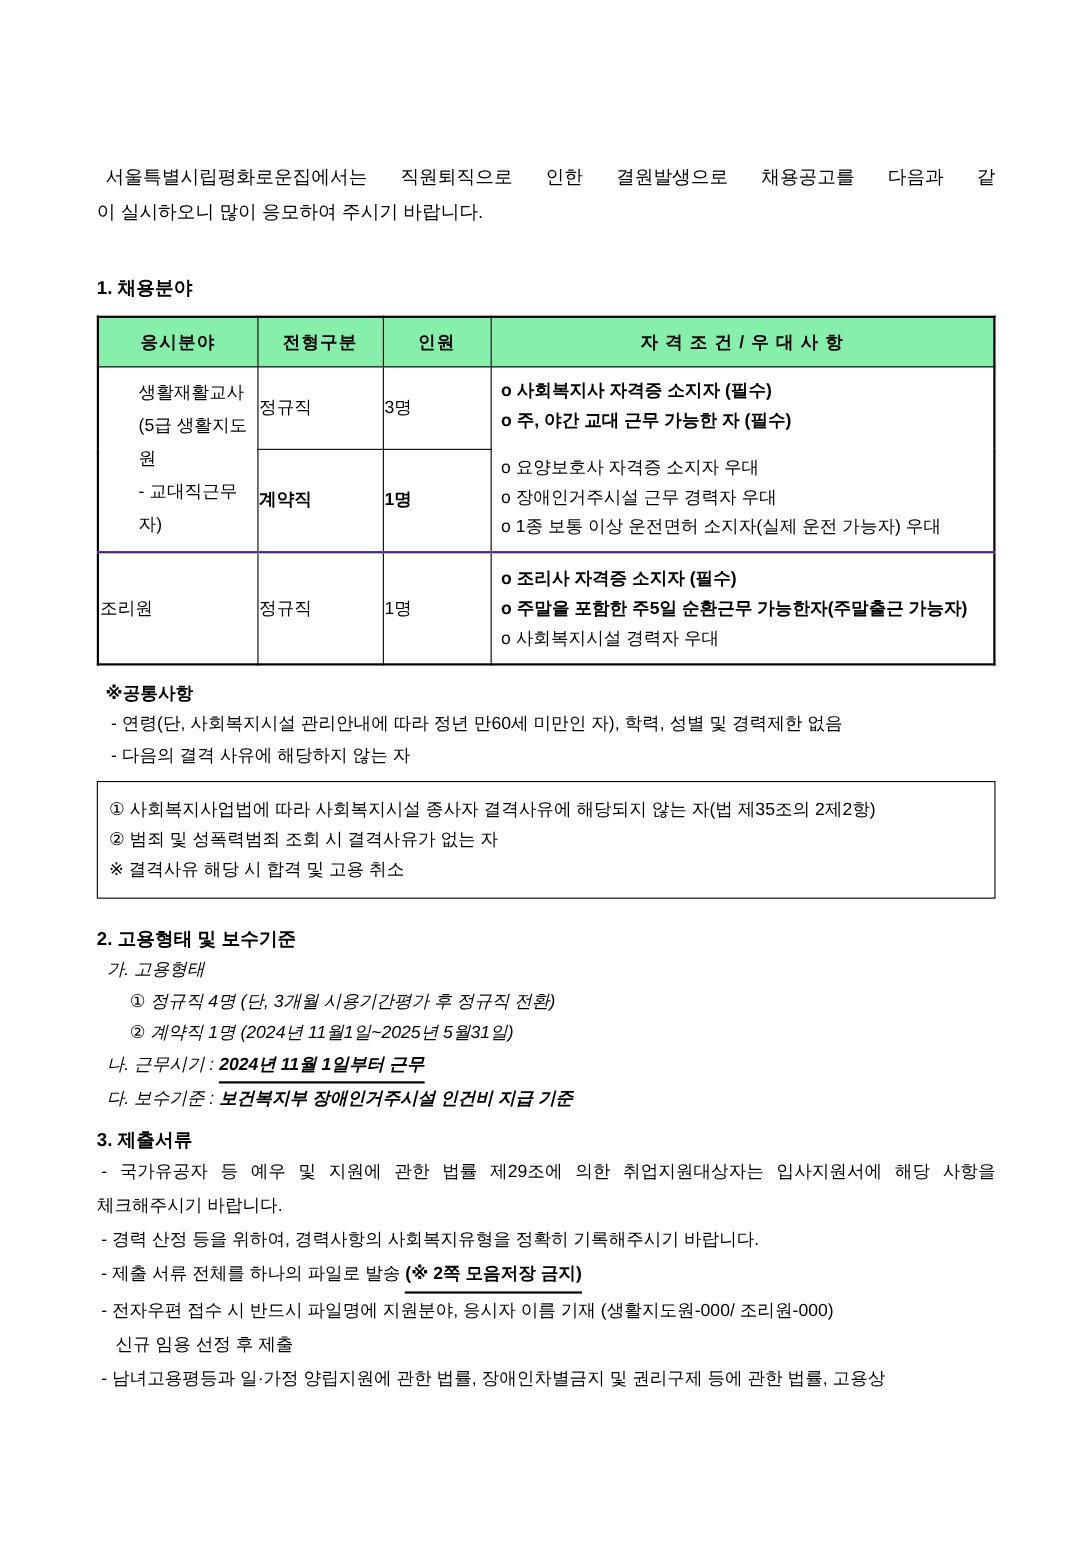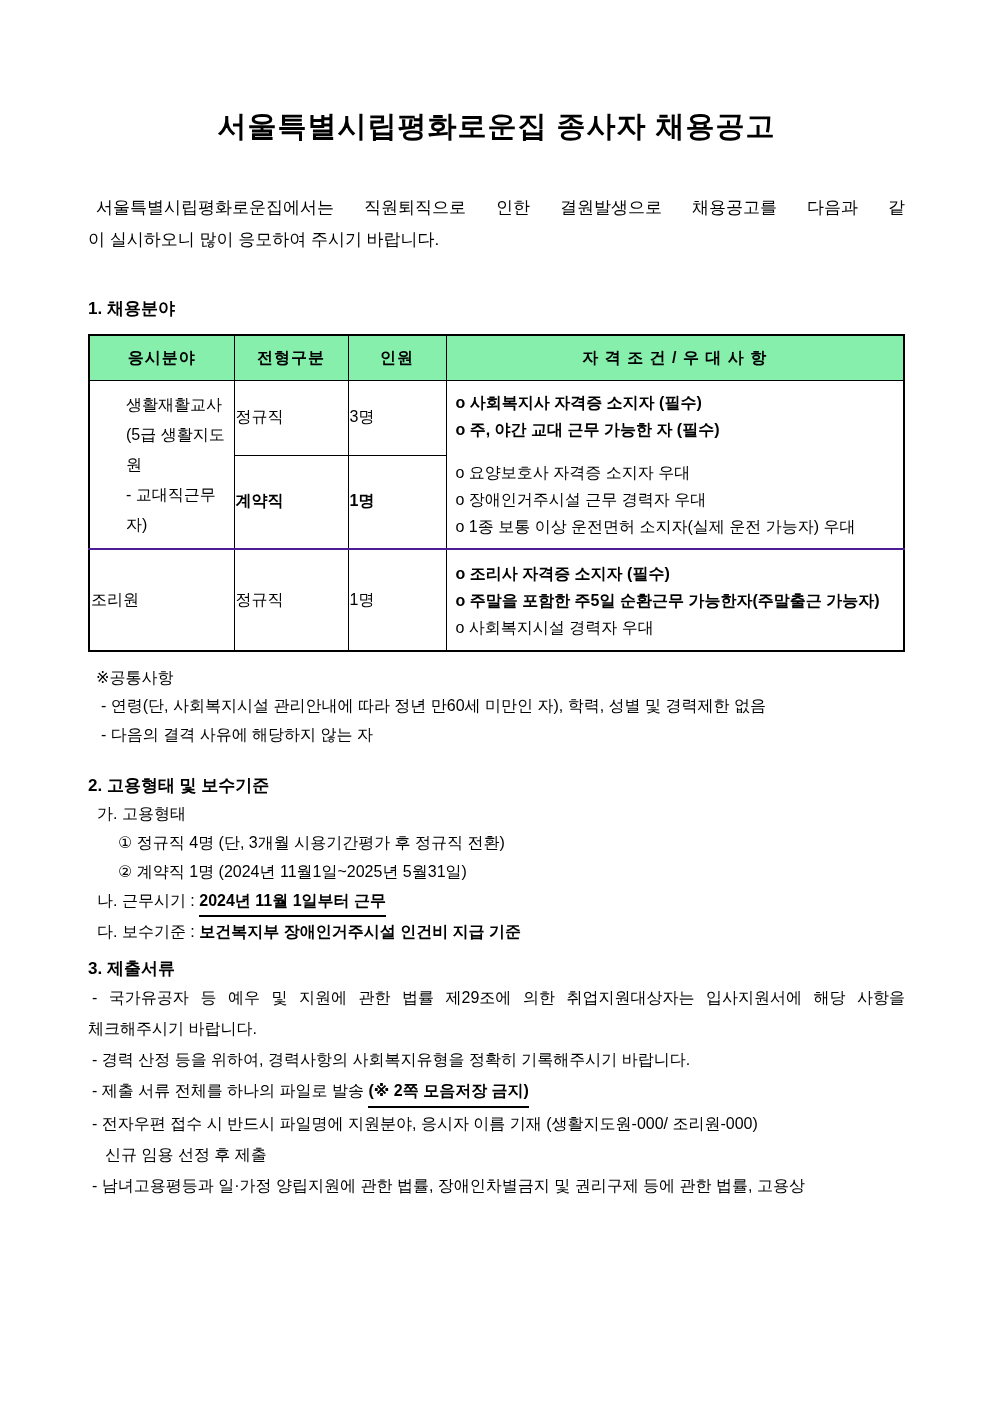--- a/index.html
+++ b/index.html
@@ -52,47 +52,46 @@
   td.field-cell { white-space:pre-line; line-height:30px;padding-left:36px; }
   td.qual { padding:8px 20px 8px 9px; vertical-align:middle; }
   .qline { line-height:27px; }
   .qgroup-top { margin-bottom:16px; }
   tr.thick td { border-top:2px solid #4c1d95;border-radius:13px; }
   tr.r1 td { height:68px; }
   tr.r2 td { height:86px;font-weight:bold; }
   tr.r3 td { height:84px; }
 
   .common { margin-top:12px; font-size:16px; }
-  .common-title { font-weight:normal; padding-left:8px; line-height:27px; }
+  .common-title { font-weight:bold; padding-left:8px; line-height:27px; }
   .common-item { padding-left:13px; line-height:29px; }
 
   .notice-box {
     margin-top:8px;
     border:1px solid #000;
     padding:12px 10px;
     font-size:16px;
   }
   .notice-box .bi { line-height:27px; }
 
   .s2 { font-size:16px; }
-  .s2 .ln { line-height:29px; padding-left:9px; }
+  .s2 .ln { line-height:29px; padding-left:9px;font-style:italic; }
   .s2 .ln.num { padding-left:30px; }
 
   .s3 { font-size:16px; }
   .s3 .ln { line-height:31px; padding-left:4px; }
   .s3 .jfull { text-align:justify; text-align-last:justify; word-break:break-all; }
   .s3 .indent1 { padding-left:22px; }
   .s3 .indent2 { padding-left:17px; }
 </style>
 </head>
 <body>
 
 <div class="page">
 
-  <div class="doc-title">서울특별시립평화로운집 종사자 채용공고</div>
 
   <div class="intro">
     <div class="l1">서울특별시립평화로운집에서는 직원퇴직으로 인한 결원발생으로 채용공고를 다음과 같</div>
     <div class="l2">이 실시하오니 많이 응모하여 주시기 바랍니다.</div>
   </div>
 
   <div class="h-sec mt-s1">1. 채용분야</div>
 
   <table class="recruit">
     <colgroup>
@@ -144,20 +143,25 @@
       </tr>
     </tbody>
   </table>
 
   <div class="common">
     <div class="common-title">※공통사항</div>
     <div class="common-item">- 연령(단, 사회복지시설 관리안내에 따라 정년 만60세 미만인 자), 학력, 성별 및 경력제한 없음</div>
     <div class="common-item">- 다음의 결격 사유에 해당하지 않는 자</div>
   </div>
 
+  <div class="notice-box">
+    <div class="bi">① 사회복지사업법에 따라 사회복지시설 종사자 결격사유에 해당되지 않는 자(법 제35조의 2제2항)</div>
+    <div class="bi">② 범죄 및 성폭력범죄 조회 시 결격사유가 없는 자</div>
+    <div class="bi">※ 결격사유 해당 시 합격 및 고용 취소</div>
+  </div>
 
   <div class="h-sec mt-s2">2. 고용형태 및 보수기준</div>
   <div class="s2">
     <div class="ln">가. 고용형태</div>
     <div class="ln num">① 정규직 4명 (단, 3개월 시용기간평가 후 정규직 전환)</div>
     <div class="ln num">② 계약직 1명 (2024년 11월1일~2025년 5월31일)</div>
     <div class="ln"><span>나. 근무시기 : </span><span class="b u">2024년 11월 1일부터 근무</span></div>
     <div class="ln"><span>다. 보수기준 : </span><span class="b">보건복지부 장애인거주시설 인건비 지급 기준</span></div>
   </div>
 

